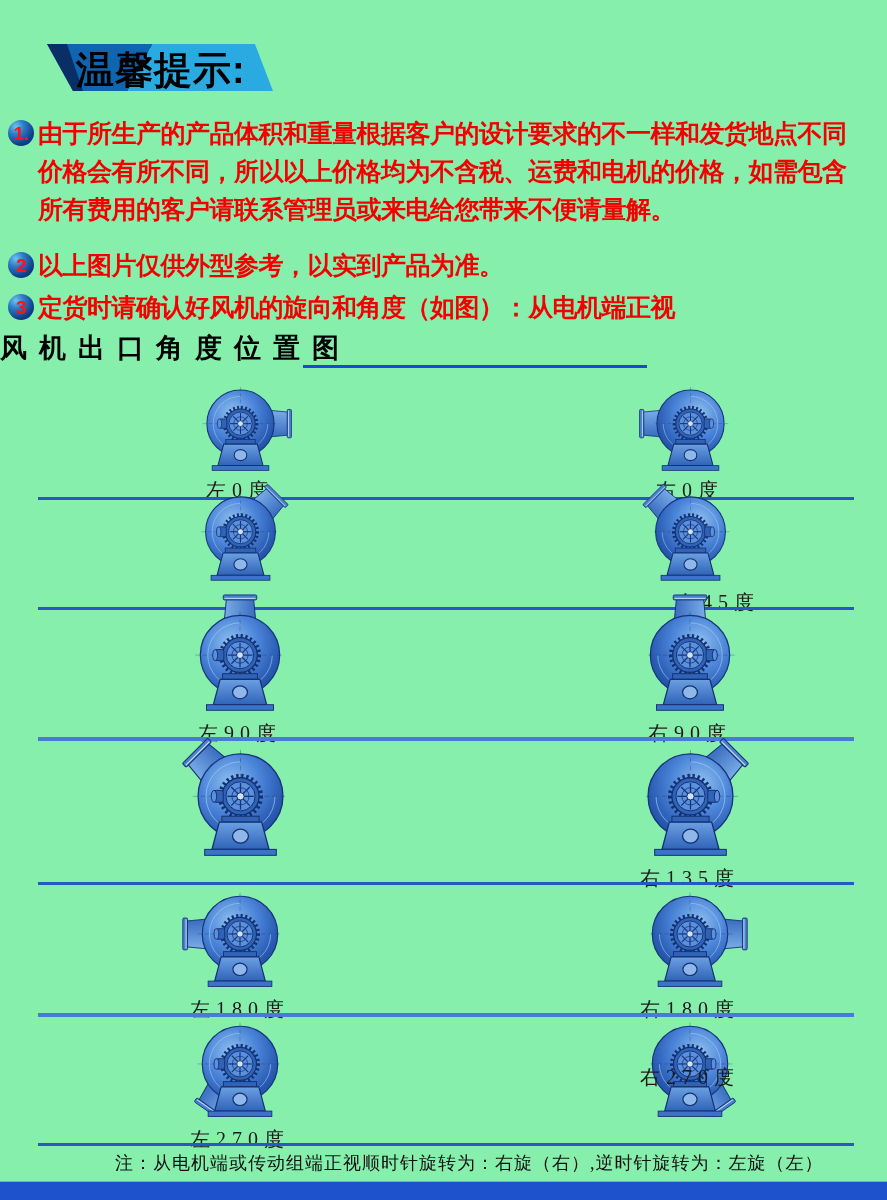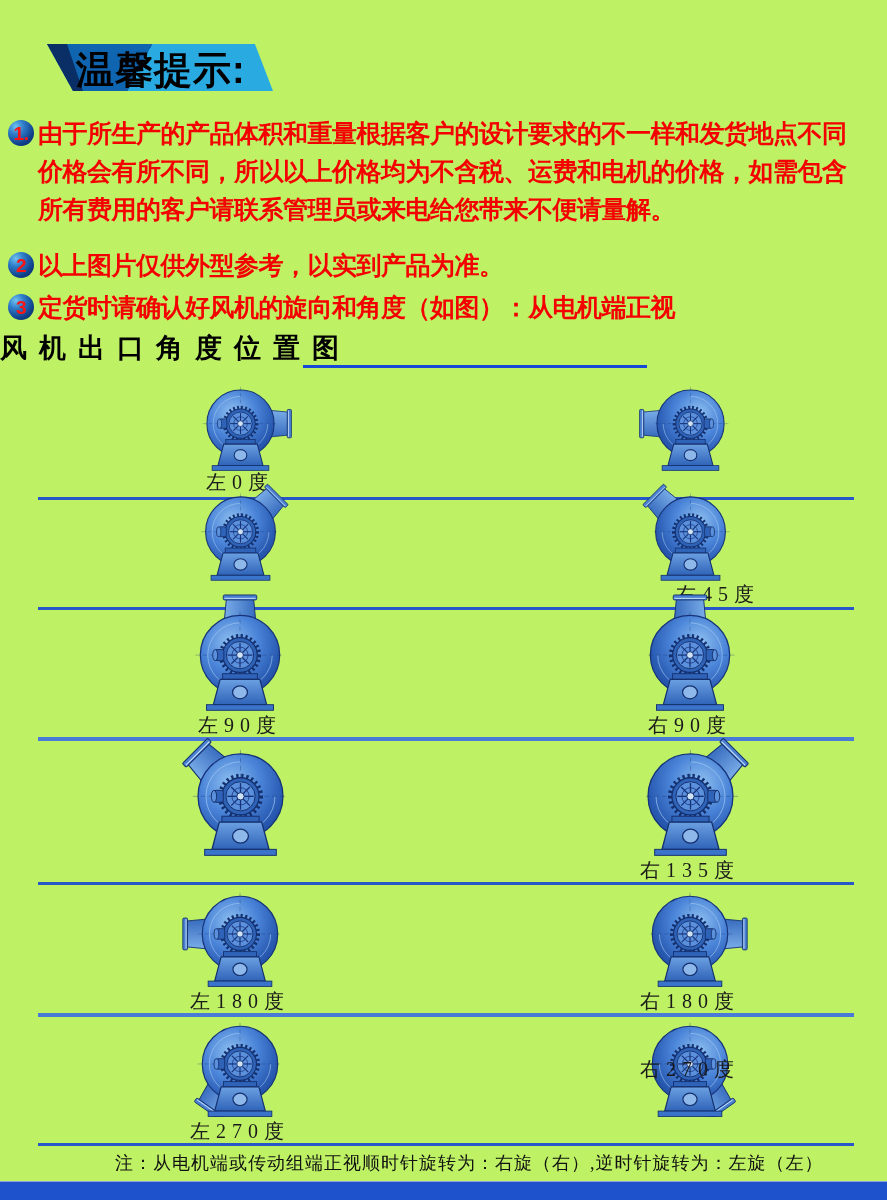--- a/index.html
+++ b/index.html
@@ -1,18 +1,18 @@
 <!DOCTYPE html>
 <html><head>
 <meta charset="utf-8">
 <style>
   html,body{margin:0;padding:0;background:#fff;}
   #page{
     position:relative;width:887px;height:1200px;margin:0 auto;
-    background:#bef264;overflow:hidden;
+    background:#86efac;overflow:hidden;
     font-family:"Liberation Sans", sans-serif;
   }
   
   .banner{
     position:absolute;left:47px;top:44px;width:226px;height:47px;
     background:linear-gradient(118deg,#1065b0 0 42%,#29aae1 42%);
     clip-path:polygon(0 0,92% 0,100% 100%,26px 100%);
   }
   .banner::after{
     content:"";position:absolute;inset:0;background:#0a2f66;
@@ -47,21 +47,21 @@
   }
   
   .row-line{
     position:absolute;left:38px;width:816px;height:3px;background:#2857c8;
   }
   .row-line.thick{height:4px;background:#4a7ad8;}
   .fan-svg{position:absolute;}
   .fan-label{
     position:absolute;width:200px;text-align:center;
     font-family:"Liberation Serif","DejaVu Serif",serif;
-    font-size:20px;color:#1a1a1a;letter-spacing:6px;white-space:nowrap;
+    font-size:20px;color:#1a1a1a;letter-spacing:6px;white-space:nowrap;margin-top:8px;
   }
   .footnote{
     position:absolute;left:115px;top:1151px;width:760px;
     font-family:"Liberation Serif","DejaVu Serif",serif;
     font-size:18px;color:#111;letter-spacing:1px;
   }
   .footer-bar{
     position:absolute;left:0;top:1181px;width:887px;height:19px;background:#1d52cc;
     border-top:1px solid #8aa0d8;
   }
@@ -145,20 +145,21 @@
     <use href="#fan-duct" transform="rotate(0 90 72)"></use>
       <use href="#fan-core"></use>
   </svg>
   <svg class="fan-svg" style="left:638px;top:371px;width:105px;height:100px" viewBox="-10 -28 200 190">
     <g transform="translate(180 0) scale(-1 1)">
         <use href="#fan-duct" transform="rotate(0 90 72)"></use>
         <use href="#fan-core"></use>
       </g>
   </svg>
   <div class="fan-label" style="left:140px;top:469px">左0度</div>
+  <div class="fan-label" style="left:590px;top:469px">右0度</div>
   <div class="row-line" style="top:497px"></div>
 
   <svg class="fan-svg" style="left:186px;top:477px;width:109px;height:104px" viewBox="-10 -28 200 190">
     <use href="#fan-duct" transform="rotate(-45 90 72)"></use>
       <use href="#fan-core"></use>
   </svg>
   <svg class="fan-svg" style="left:636px;top:477px;width:109px;height:104px" viewBox="-10 -28 200 190">
     <g transform="translate(180 0) scale(-1 1)">
         <use href="#fan-duct" transform="rotate(-45 90 72)"></use>
         <use href="#fan-core"></use>

